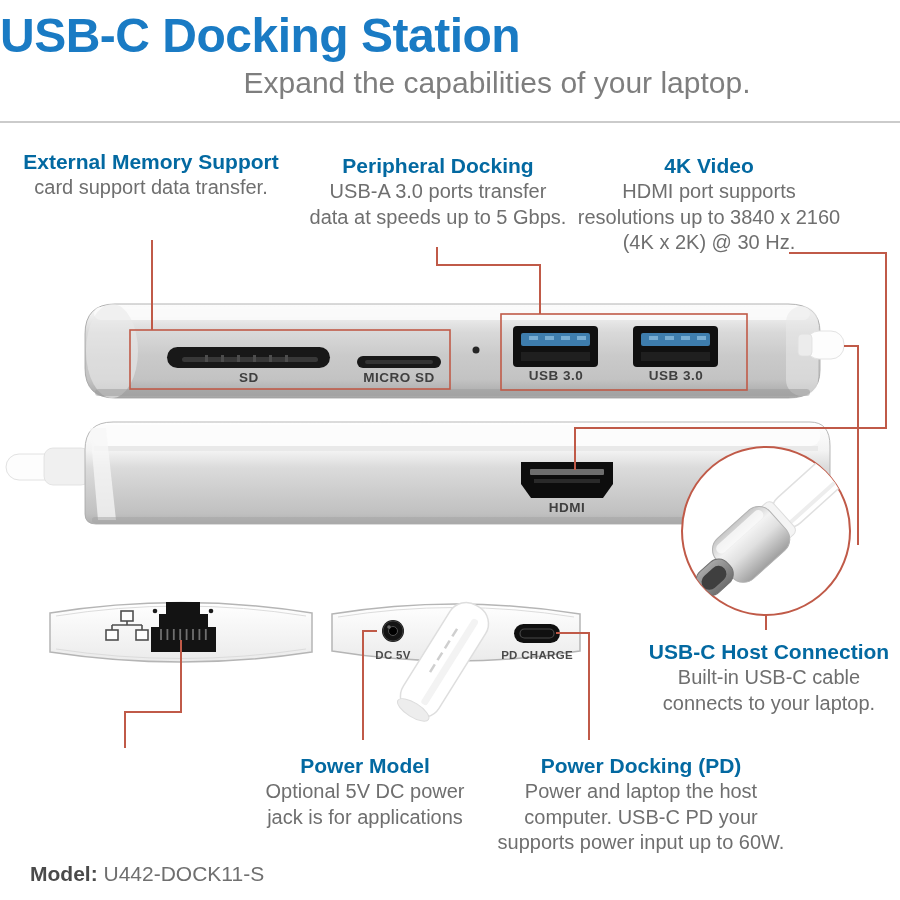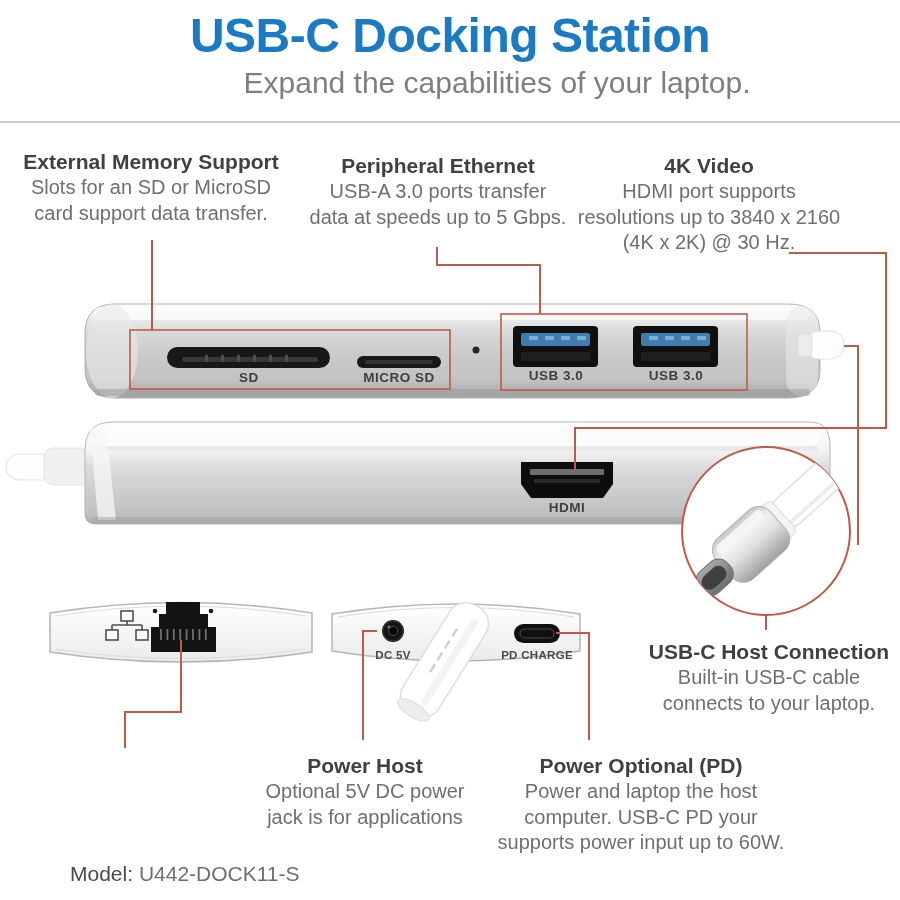--- a/index.html
+++ b/index.html
@@ -1,35 +1,35 @@
 <!DOCTYPE html>
 <html><head>
 <meta charset="utf-8">
 <style>
   html,body{margin:0;padding:0;background:#ffffff;}
   #canvas{position:relative;width:900px;height:900px;background:#ffffff;overflow:hidden;
           font-family:"Liberation Sans",sans-serif;}
   #scene{position:absolute;left:0;top:0;}
   .abs{position:absolute;}
-  .title{left:0;top:8px;width:900px;text-align:center;font-size:48px;font-weight:bold;
+  .title{left:0;top:8px;width:900px;text-align:left;font-size:48px;font-weight:bold;
          color:#1a7bc4;letter-spacing:-0.5px;}
   .subtitle{left:0;top:66px;width:900px;text-align:center;font-size:30px;color:#7e7e7e;padding-left:47px;}
   .divider{left:0;top:121px;width:900px;height:2px;background:#cbcbcb;}
   .feature{text-align:center;}
-  .feature .fh{font-size:21px;font-weight:bold;color:#404040;line-height:27px;}
+  .feature .fh{font-size:21px;font-weight:bold;color:#0369a1;line-height:27px;}
   .feature .fl{font-size:20px;color:#6f6f6f;line-height:25.5px;}
   .t-col1{left:5px;top:148px;width:292px;}
   .t-col2{left:294px;top:152px;width:288px;}
   .t-col3{left:552px;top:152px;width:314px;}
   .host{left:635px;top:638px;width:268px;}
   .b-col1{left:13px;top:752px;width:244px;}
   .b-col2{left:246px;top:752px;width:238px;}
   .b-col3{left:482px;top:752px;width:318px;}
   .model{left:30px;top:862px;font-size:21px;color:#6f6f6f;}
-  .model .ml{font-weight:normal;color:#4a4a4a;margin-left:40px;}
+  .model .ml{font-weight:bold;color:#4a4a4a;}
   svg text{font-family:"Liberation Sans",sans-serif;}
   .portlabel{font-size:13.5px;font-weight:600;fill:#3f3f3f;letter-spacing:.5px;text-anchor:middle;}
   .portlabel-sm{font-size:11.5px;font-weight:600;fill:#4a4a4a;letter-spacing:.3px;text-anchor:middle;}
 </style>
 </head>
 <body>
 
 <div id="canvas">
 
   <svg id="scene" width="900" height="900" viewBox="0 0 900 900">
@@ -209,48 +209,47 @@
       <path d="M766 615 V630" stroke="#c05a48" stroke-width="2" fill="none"></path>
     </g>
   </svg>
 
   <div class="abs title">USB-C Docking Station</div>
   <div class="abs subtitle">Expand the capabilities of your laptop.</div>
   <div class="abs divider"></div>
 
   <div class="abs feature t-col1">
     <div class="fh">External Memory Support</div>
-    <div class="fl">Slots for an SD or MicroSD</div>
     <div class="fl">card support data transfer.</div>
   </div>
   <div class="abs feature t-col2">
-    <div class="fh">Peripheral Ethernet</div>
+    <div class="fh">Peripheral Docking</div>
     <div class="fl">USB-A 3.0 ports transfer</div>
     <div class="fl">data at speeds up to 5 Gbps.</div>
   </div>
   <div class="abs feature t-col3">
     <div class="fh">4K Video</div>
     <div class="fl">HDMI port supports</div>
     <div class="fl">resolutions up to 3840 x 2160</div>
     <div class="fl">(4K x 2K) @ 30 Hz.</div>
   </div>
 
   <div class="abs feature host">
     <div class="fh">USB-C Host Connection</div>
     <div class="fl">Built-in USB-C cable</div>
     <div class="fl">connects to your laptop.</div>
   </div>
 
   <div class="abs feature b-col2">
-    <div class="fh">Power Host</div>
+    <div class="fh">Power Model</div>
     <div class="fl">Optional 5V DC power</div>
     <div class="fl">jack is for applications</div>
   </div>
   <div class="abs feature b-col3">
-    <div class="fh">Power Optional (PD)</div>
+    <div class="fh">Power Docking (PD)</div>
     <div class="fl">Power and laptop the host</div>
     <div class="fl">computer. USB-C PD your</div>
     <div class="fl">supports power input up to 60W.</div>
   </div>
 
   <div class="abs model">
     <span class="ml">Model:</span>
     <span>U442-DOCK11-S</span>
   </div>
 

